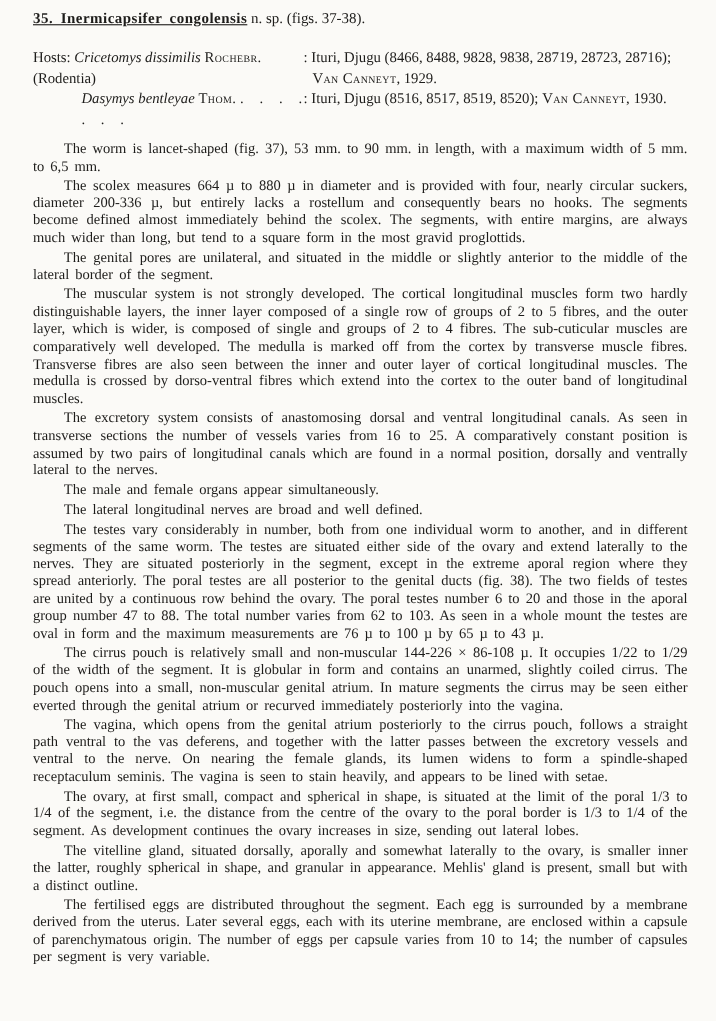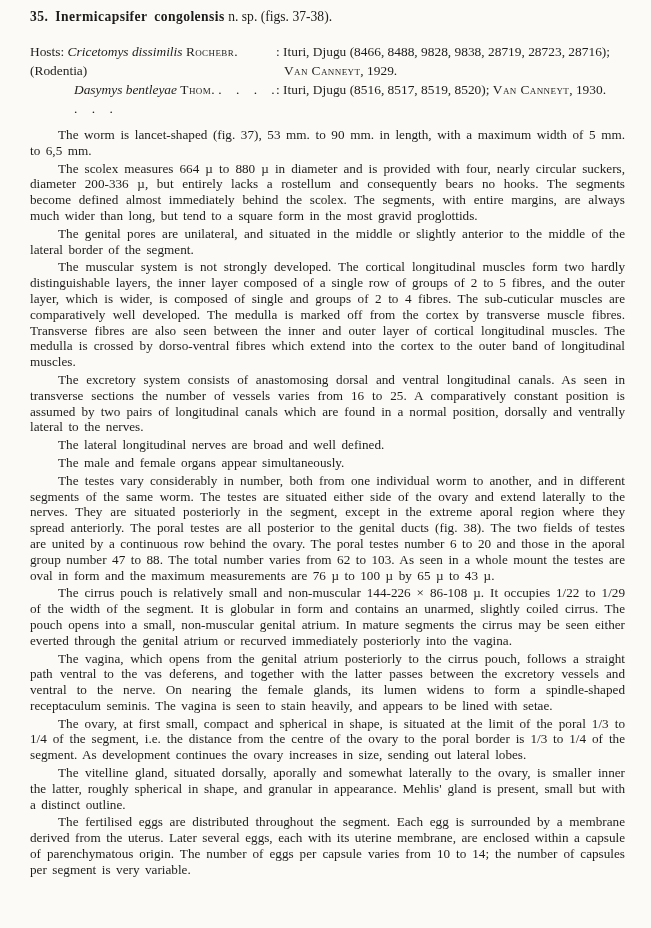--- a/index.html
+++ b/index.html
@@ -9,21 +9,21 @@
     background:#fbfaf7;
     color:#1d1c1a;
     font-family:"Liberation Serif","DejaVu Serif",serif;
     overflow:hidden;
     position:relative;
   }
   .page { padding:7px 26px 0 30px; }
 
   
   .title { font-size:13.6px; line-height:20px; margin-bottom:15px; font-weight:normal; }
-  .title .t-bold { font-weight:bold; letter-spacing:0.45px; word-spacing:3px; }
+  .title .t-bold { font-weight:bold; letter-spacing:0.45px; word-spacing:3px;text-decoration:underline; }
   .title .t-reg  { font-weight:normal; }
 
   
   .hosts { font-size:13.4px; line-height:19px; margin-bottom:9px; }
   .host-row { display:flex; align-items:flex-start; }
   .host-left { width:246px; flex:none; }
   .host-left.indent2 { padding-left:44px; }
   .host-right { flex:1; padding-left:8px; text-indent:-8px; }
   .sc { font-variant:small-caps; letter-spacing:0.4px; }
   .sp { font-style:italic; }
@@ -64,22 +64,22 @@
     </div>
 
   </div>
 
   <div class="body-text">
     <p class="para">The worm is lancet-shaped (fig. 37), 53 mm. to 90 mm. in length, with a maximum width of 5 mm. to 6,5 mm.</p>
     <p class="para">The scolex measures 664 µ to 880 µ in diameter and is provided with four, nearly circular suckers, diameter 200-336 µ, but entirely lacks a rostellum and consequently bears no hooks. The segments become defined almost immediately behind the scolex. The segments, with entire margins, are always much wider than long, but tend to a square form in the most gravid proglottids.</p>
     <p class="para">The genital pores are unilateral, and situated in the middle or slightly anterior to the middle of the lateral border of the segment.</p>
     <p class="para">The muscular system is not strongly developed. The cortical longitudinal muscles form two hardly distinguishable layers, the inner layer composed of a single row of groups of 2 to 5 fibres, and the outer layer, which is wider, is composed of single and groups of 2 to 4 fibres. The sub-cuticular muscles are comparatively well developed. The medulla is marked off from the cortex by transverse muscle fibres. Transverse fibres are also seen between the inner and outer layer of cortical longitudinal muscles. The medulla is crossed by dorso-ventral fibres which extend into the cortex to the outer band of longitudinal muscles.</p>
     <p class="para">The excretory system consists of anastomosing dorsal and ventral longitudinal canals. As seen in transverse sections the number of vessels varies from 16 to 25. A comparatively constant position is assumed by two pairs of longitudinal canals which are found in a normal position, dorsally and ventrally lateral to the nerves.</p>
+    <p class="para">The male and female organs appear simultaneously.</p>
     <p class="para">The lateral longitudinal nerves are broad and well defined.</p>
-    <p class="para">The male and female organs appear simultaneously.</p>
     <p class="para">The testes vary considerably in number, both from one individual worm to another, and in different segments of the same worm. The testes are situated either side of the ovary and extend laterally to the nerves. They are situated posteriorly in the segment, except in the extreme aporal region where they spread anteriorly. The poral testes are all posterior to the genital ducts (fig. 38). The two fields of testes are united by a continuous row behind the ovary. The poral testes number 6 to 20 and those in the aporal group number 47 to 88. The total number varies from 62 to 103. As seen in a whole mount the testes are oval in form and the maximum measurements are 76 µ to 100 µ by 65 µ to 43 µ.</p>
     <p class="para">The cirrus pouch is relatively small and non-muscular 144-226 × 86-108 µ. It occupies 1/22 to 1/29 of the width of the segment. It is globular in form and contains an unarmed, slightly coiled cirrus. The pouch opens into a small, non-muscular genital atrium. In mature segments the cirrus may be seen either everted through the genital atrium or recurved immediately posteriorly into the vagina.</p>
     <p class="para">The vagina, which opens from the genital atrium posteriorly to the cirrus pouch, follows a straight path ventral to the vas deferens, and together with the latter passes between the excretory vessels and ventral to the nerve. On nearing the female glands, its lumen widens to form a spindle-shaped receptaculum seminis. The vagina is seen to stain heavily, and appears to be lined with setae.</p>
     <p class="para">The ovary, at first small, compact and spherical in shape, is situated at the limit of the poral 1/3 to 1/4 of the segment, i.e. the distance from the centre of the ovary to the poral border is 1/3 to 1/4 of the segment. As development continues the ovary increases in size, sending out lateral lobes.</p>
     <p class="para">The vitelline gland, situated dorsally, aporally and somewhat laterally to the ovary, is smaller inner the latter, roughly spherical in shape, and granular in appearance. Mehlis' gland is present, small but with a distinct outline.</p>
     <p class="para">The fertilised eggs are distributed throughout the segment. Each egg is surrounded by a membrane derived from the uterus. Later several eggs, each with its uterine membrane, are enclosed within a capsule of parenchymatous origin. The number of eggs per capsule varies from 10 to 14; the number of capsules per segment is very variable.</p>
   </div>
 
 </div>
 

